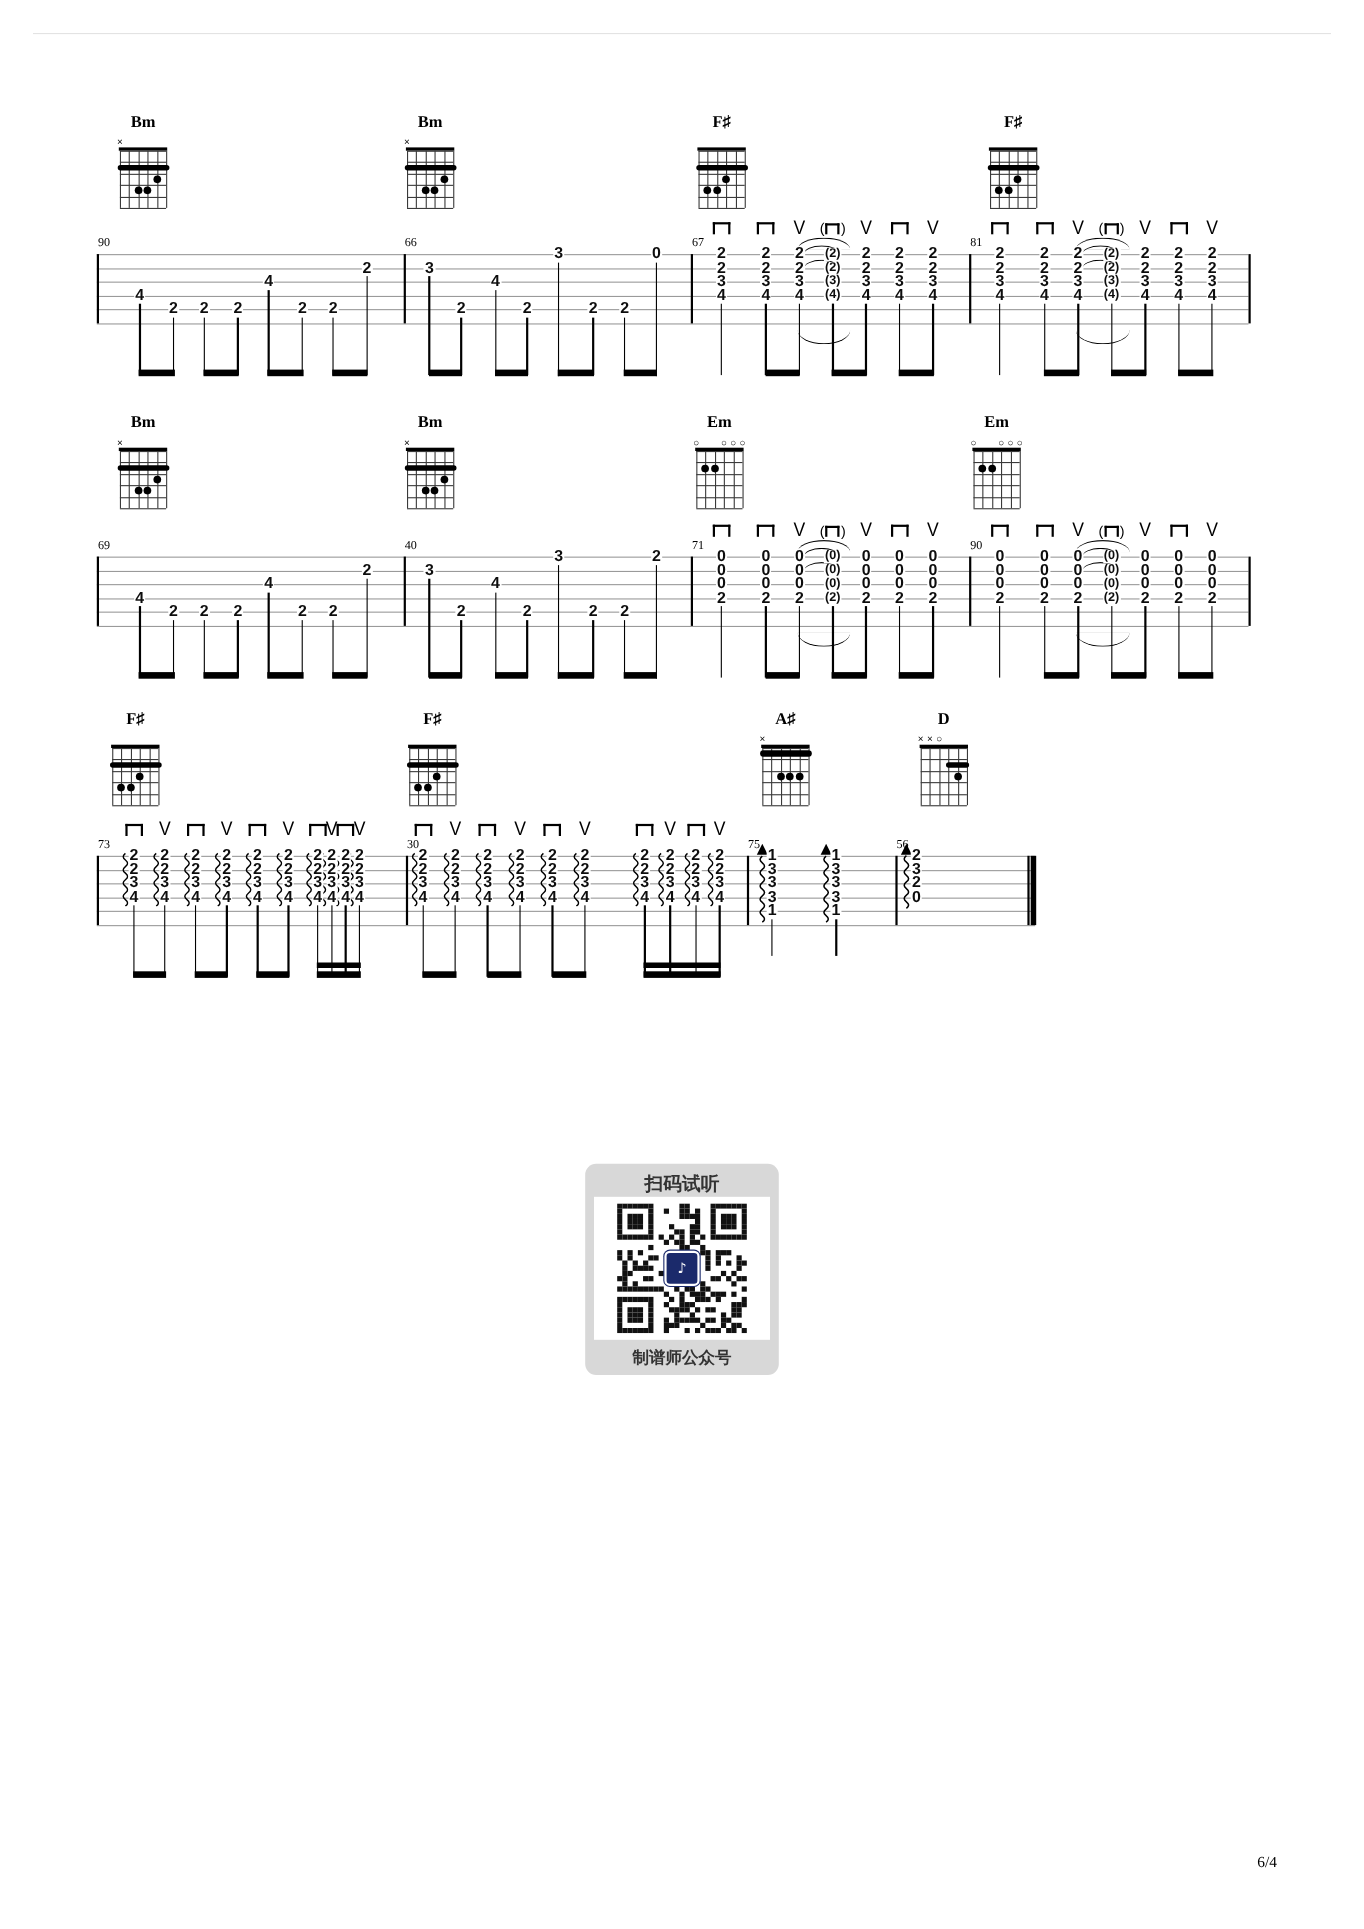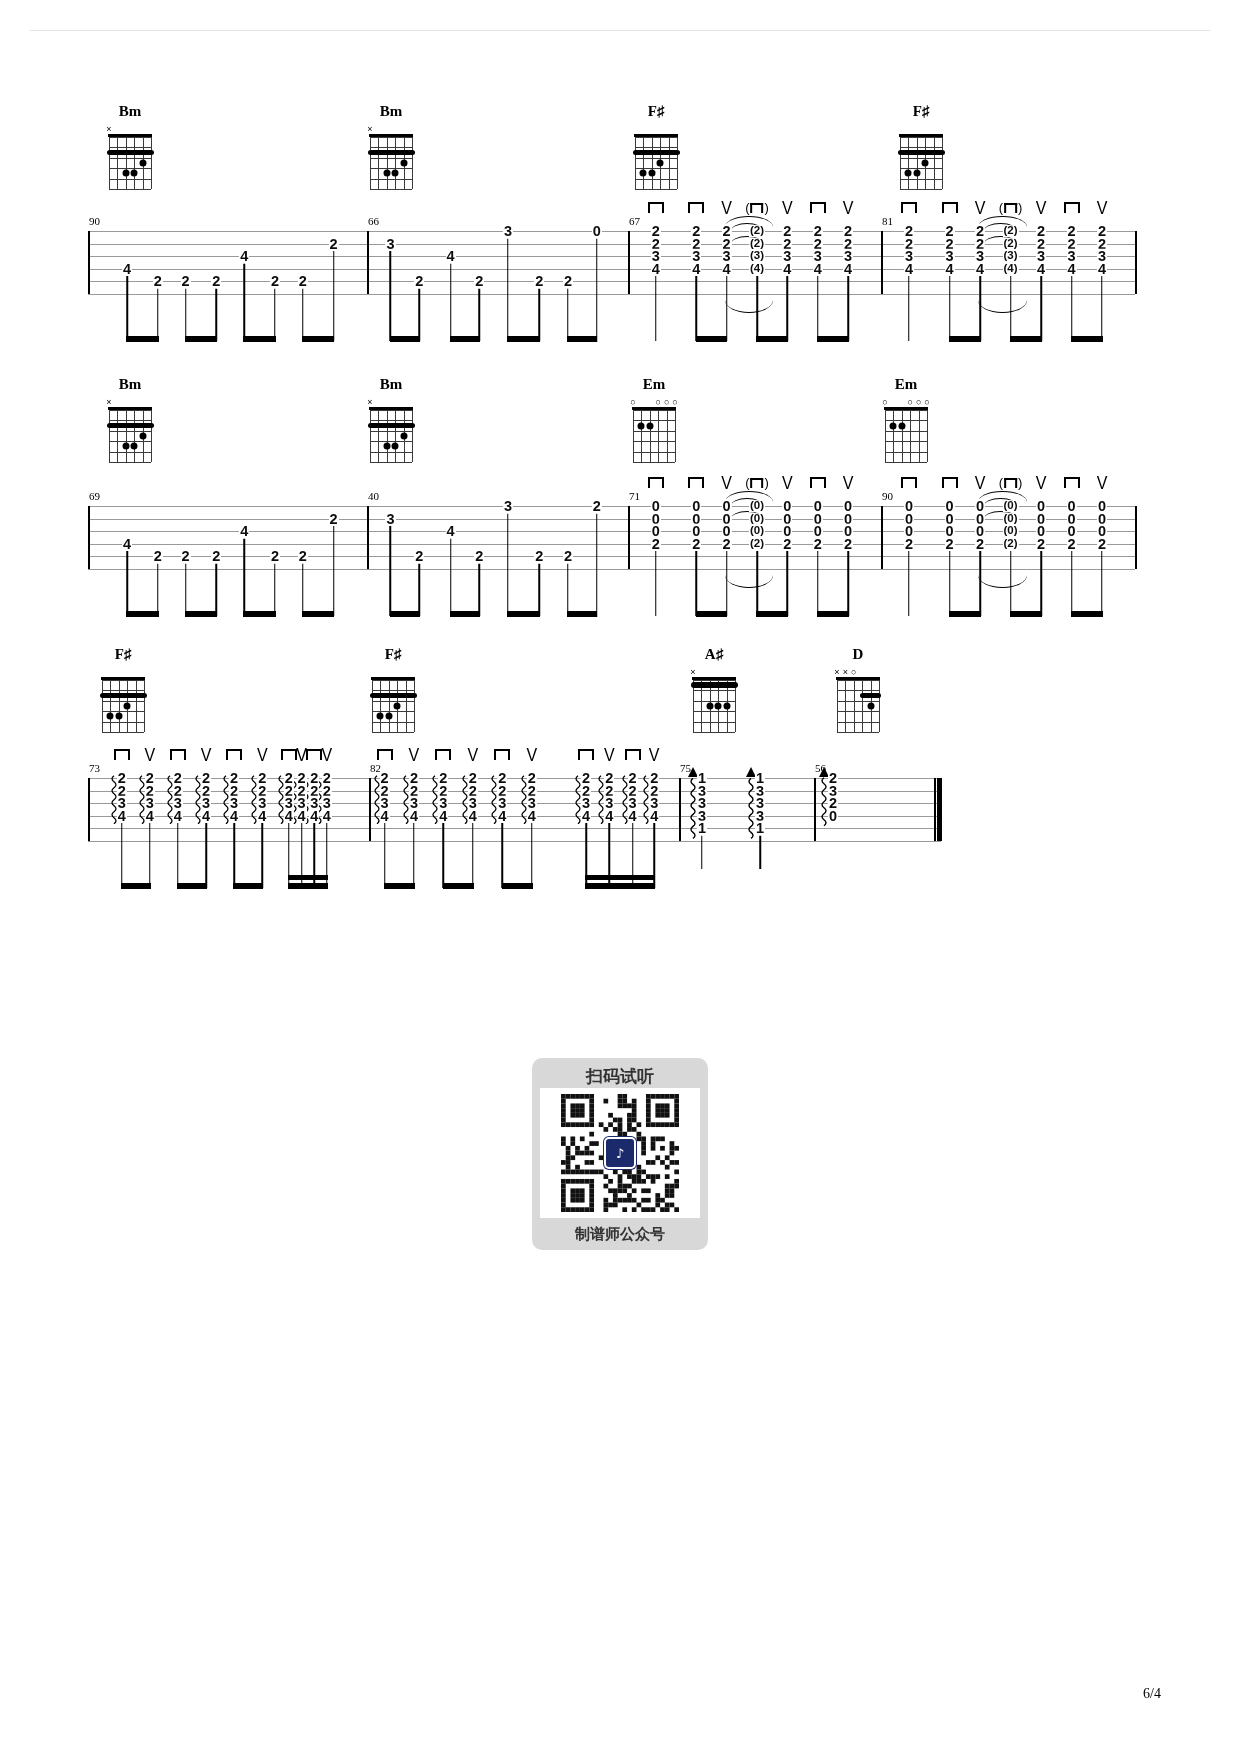--- a/index.html
+++ b/index.html
@@ -697,21 +697,21 @@
       <div class="digit" style="left: 301.56px; top: 803.2px;">3</div>
       <div class="digit" style="left: 301.56px; top: 815.8px;">4</div>
       <div class="digit" style="left: 314.205px; top: 778px;">2</div>
       <div class="digit" style="left: 314.205px; top: 790.6px;">2</div>
       <div class="digit" style="left: 314.205px; top: 803.2px;">3</div>
       <div class="digit" style="left: 314.205px; top: 815.8px;">4</div>
       <div class="digit" style="left: 326.85px; top: 778px;">2</div>
       <div class="digit" style="left: 326.85px; top: 790.6px;">2</div>
       <div class="digit" style="left: 326.85px; top: 803.2px;">3</div>
       <div class="digit" style="left: 326.85px; top: 815.8px;">4</div>
-      <div class="mnum" style="left: 370px; top: 774px;">82</div>
+      <div class="mnum" style="left: 370px; top: 774px;">30</div>
       <div class="stem" style="left: 384.5px; top: 822.8px; height: 65.7px;"></div>
       <div class="stem" style="left: 413.95px; top: 822.8px; height: 65.7px;"></div>
       <div class="stem" style="left: 443.4px; top: 822.8px; height: 65.7px;"></div>
       <div class="stem" style="left: 472.85px; top: 822.8px; height: 65.7px;"></div>
       <div class="stem" style="left: 502.3px; top: 822.8px; height: 65.7px;"></div>
       <div class="stem" style="left: 531.75px; top: 822.8px; height: 65.7px;"></div>
       <div class="stem" style="left: 586px; top: 822.8px; height: 65.7px;"></div>
       <div class="stem" style="left: 609.25px; top: 822.8px; height: 65.7px;"></div>
       <div class="stem" style="left: 632.5px; top: 822.8px; height: 65.7px;"></div>
       <div class="stem" style="left: 654.2px; top: 822.8px; height: 65.7px;"></div>

